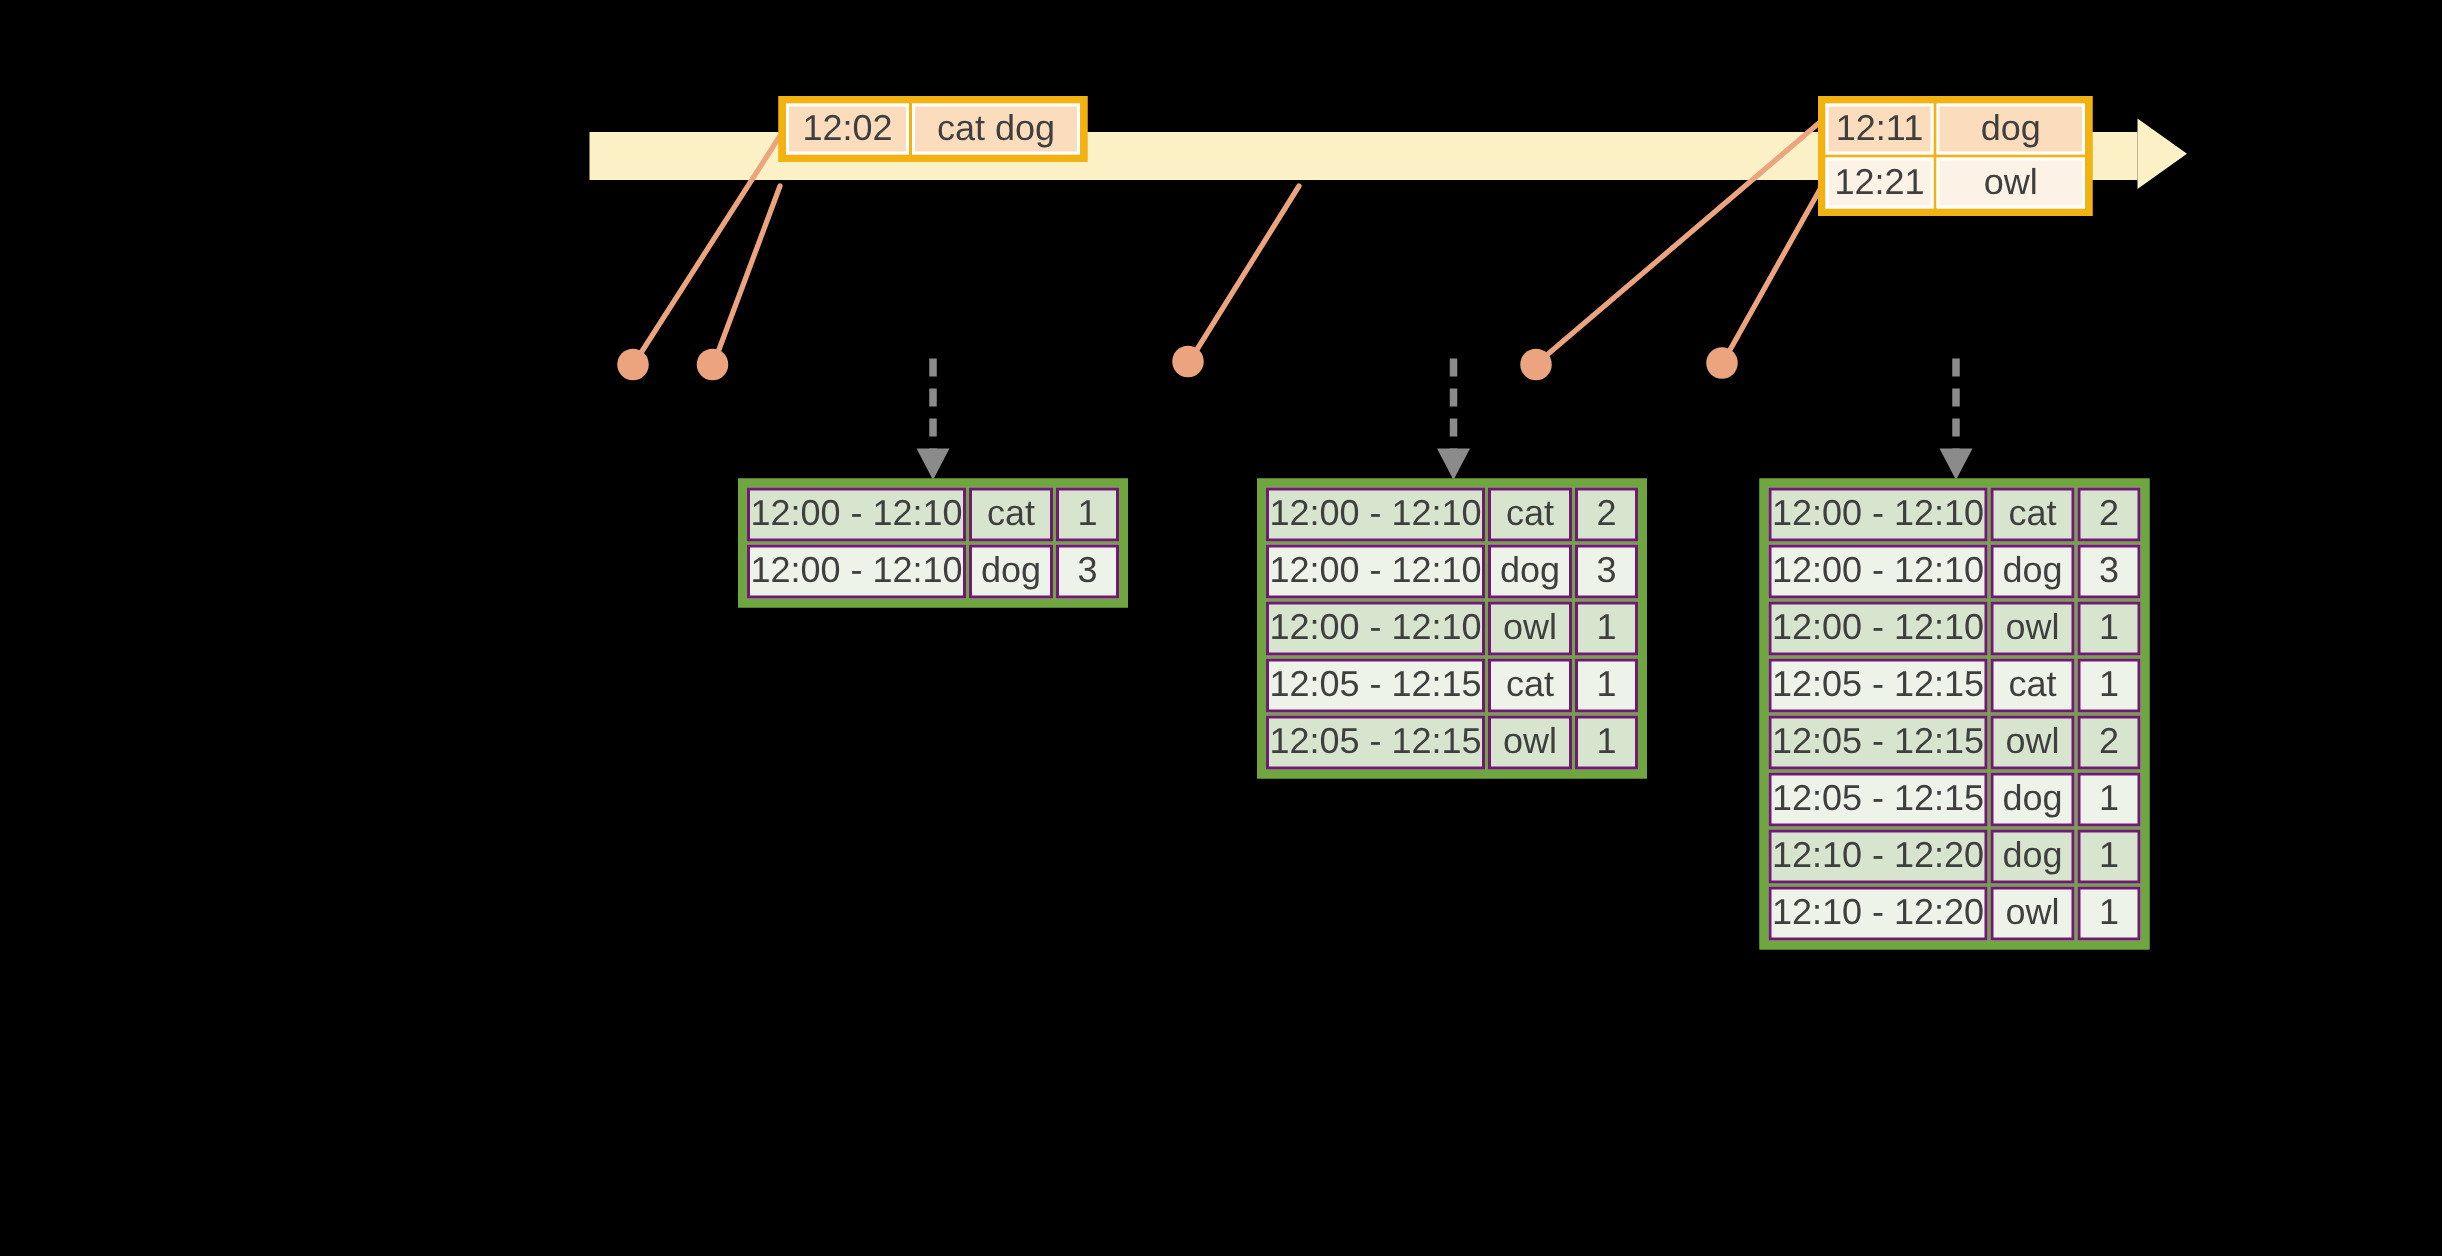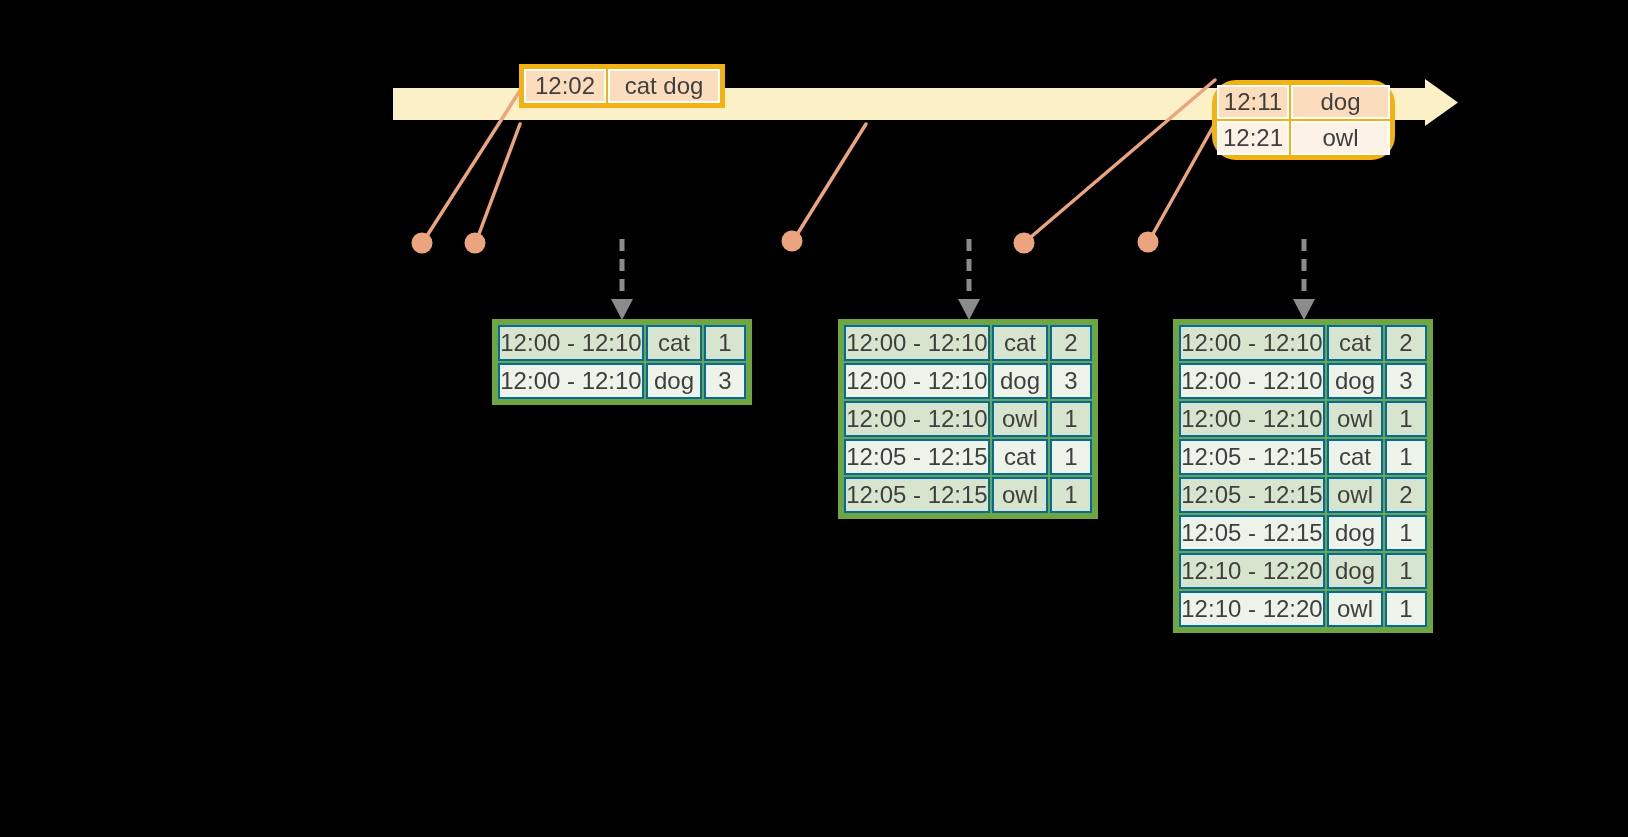--- a/index.html
+++ b/index.html
@@ -28,27 +28,27 @@
   .dot{fill:var(--connector);}
   .trig{stroke:var(--trigger);stroke-width:5;stroke-dasharray:12 8;}
   .trighead{fill:var(--trigger);}
   table{position:absolute;border-collapse:separate;border-spacing:2px;table-layout:fixed;}
   td{padding:0;text-align:center;vertical-align:middle;font-size:24px;line-height:1;white-space:nowrap;overflow:hidden;}
   .etable{background:var(--event-border);border:3px solid var(--event-border);}
   .etable td{border:2px solid #ffffff;height:30px;}
   .etable tr.dark td{background:var(--event-row-dark);}
   .etable tr.light td{background:var(--event-row-light);}
   .rtable{background:var(--result-border);border:4px solid var(--result-border);}
-  .rtable td{border:2px solid #0369a1;height:32px;}
+  .rtable td{border:2px solid #701a75;height:32px;}
   .rtable tr.dark td{background:var(--result-row-dark);}
   .rtable tr.light td{background:var(--result-row-light);}
   
   #etable-1{left:519px;top:64px;}
   #etable-2{left:865px;top:84px;}
-  #etable-3{left:1212px;top:80px;border-radius:24px;}
+  #etable-3{left:1212px;top:64px;}
   #rtable-1{left:492px;top:319px;}
   #rtable-2{left:838px;top:319px;}
   #rtable-3{left:1173px;top:319px;}
 </style>
 </head>
 <body>
 
 <div class="canvas">
 
   <svg class="overlay" viewBox="0 0 1628 837">

